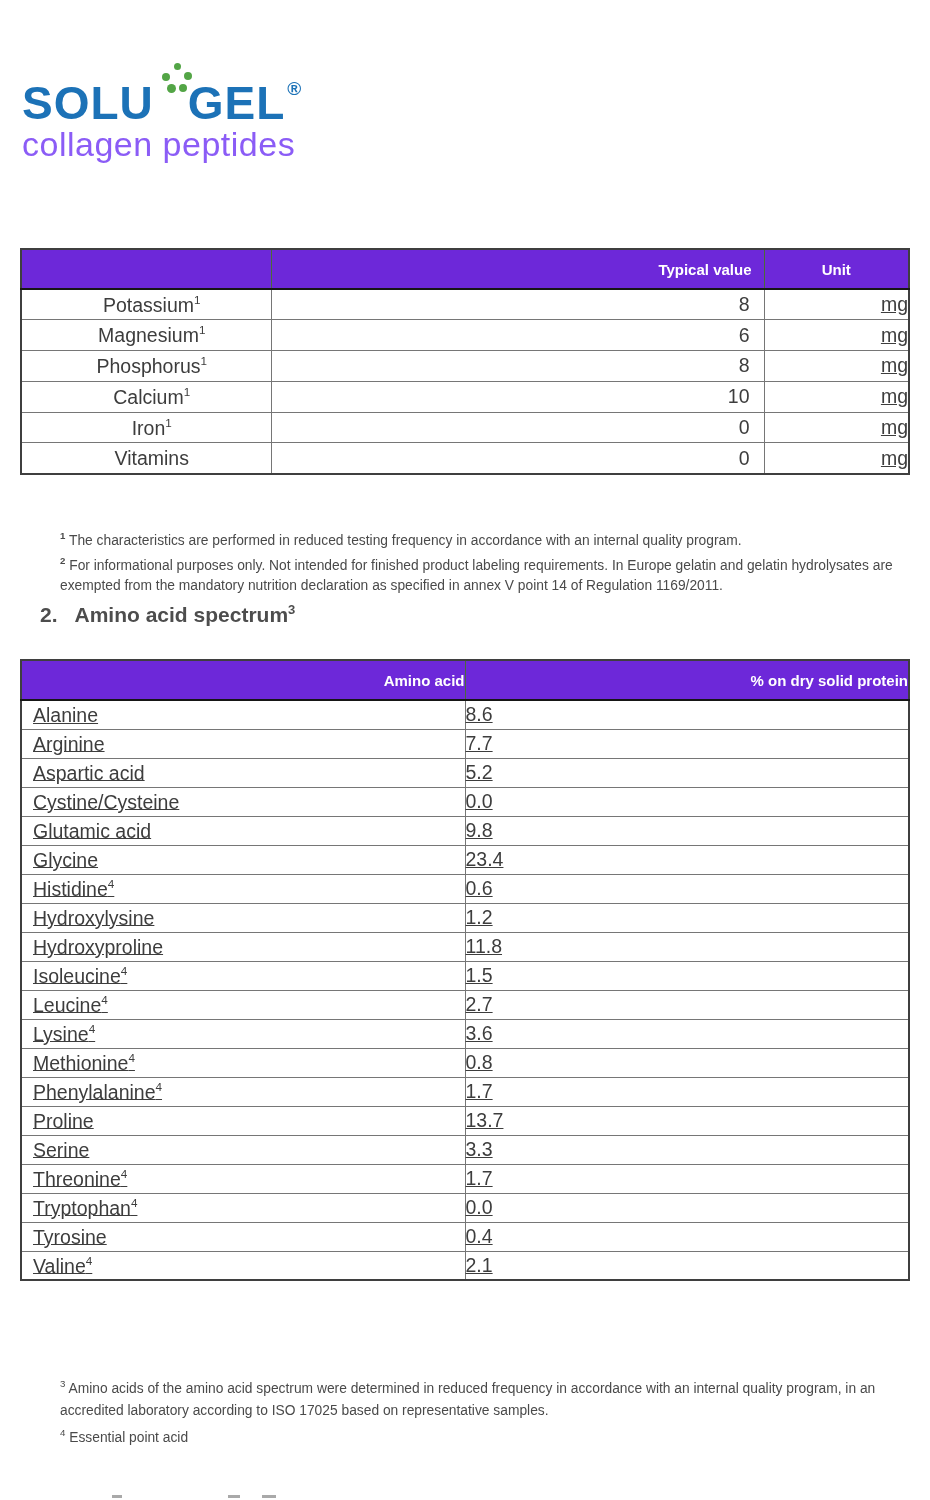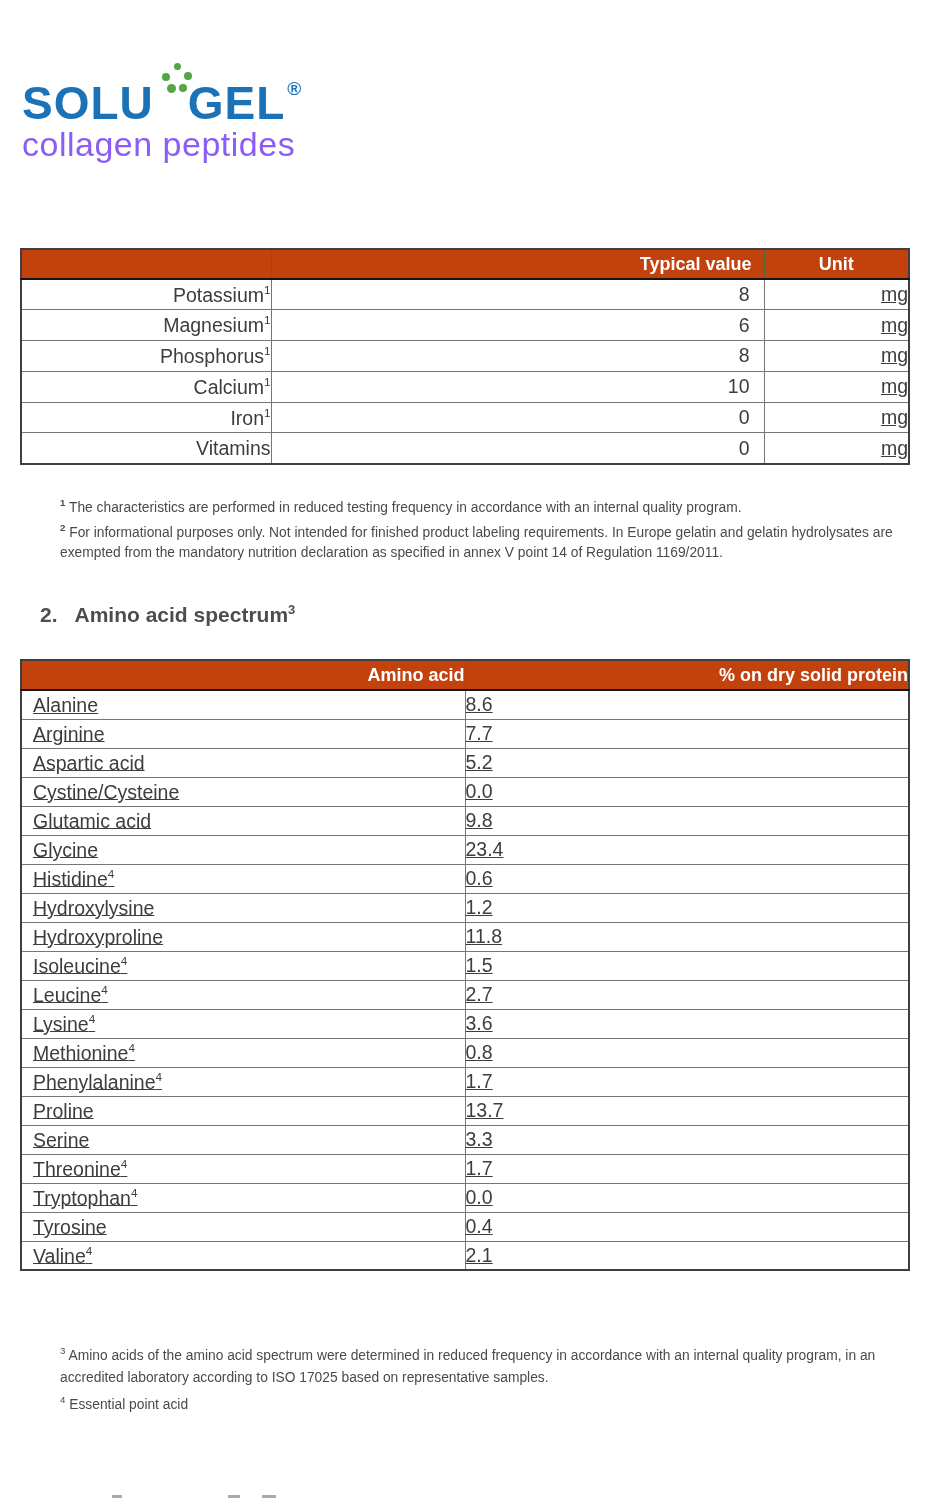--- a/index.html
+++ b/index.html
@@ -32,51 +32,51 @@
     color:#8b5cf6; letter-spacing:0.5px; line-height:1;
   }
 
   
   table.spec {
     position:absolute; left:20px; width:888px;
     border-collapse:collapse; table-layout:fixed;
     border:2px solid #3f3f3f;
   }
   table.spec th {
-    background:#c2410c; color:#ffffff; font-weight:700; font-size:18px;
+    background:#6d28d9; color:#ffffff; font-weight:700; font-size:15px;
     border:1px solid #4a6b3c; border-bottom:2px solid #161616;
-    height:30px; vertical-align:middle;
+    height:40px; vertical-align:middle;
   }
   table.spec td {
     border:1px solid #767676; color:#3d3d3d; font-size:19.5px;
     vertical-align:middle; background:#fff;
   }
   table.spec td sup, .name-sup { font-size:60%; }
 
   #minerals-table { top:248px; }
   #minerals-table td { height:30.8px; }
   #minerals-table .c1 { width:250px; }
   #minerals-table .c2 { width:493px; }
   #minerals-table .c3 { width:145px; }
   #minerals-table th.h-val { text-align:right; padding-right:12px; }
-  #minerals-table td.name { text-align:right; padding-left:11px; }
+  #minerals-table td.name { text-align:center; padding-left:11px; }
   #minerals-table td.val  { text-align:right; padding-right:14px; }
   #minerals-table td.unit { text-align:right;text-decoration:underline; }
 
   #amino-table { top:659px; }
   #amino-table td { height:29px;text-decoration:underline; }
   #amino-table .c1 { width:444px; }
   #amino-table .c2 { width:444px; }
   #amino-table th { text-align:right; }
   #amino-table td.name { text-align:left; padding-left:11px; }
   #amino-table td.val  { padding-right:10px; }
 
   
   .footnotes {
-    position:absolute; left:60px; color:#4a4a4a; font-size:13.8px;
+    position:absolute; left:60px; color:#4a4a4a; font-size:13.8px;margin-top:33px;
   }
   .footnotes p { margin:0; }
   #minerals-footnotes { top:493px; width:852px; line-height:20.4px; }
   #minerals-footnotes sup { font-weight:700; }
   #amino-footnotes { top:1340px; width:848px; line-height:22px; }
   .footnotes sup { font-size:70%; }
 
   
   .section-heading {
     position:absolute; left:40px; top:602px; font-size:21px; font-weight:700;

